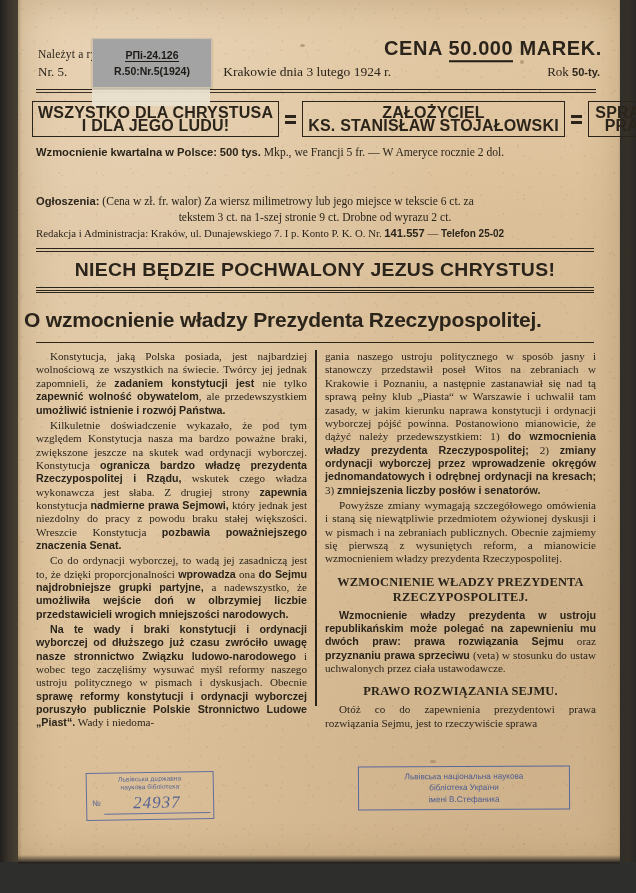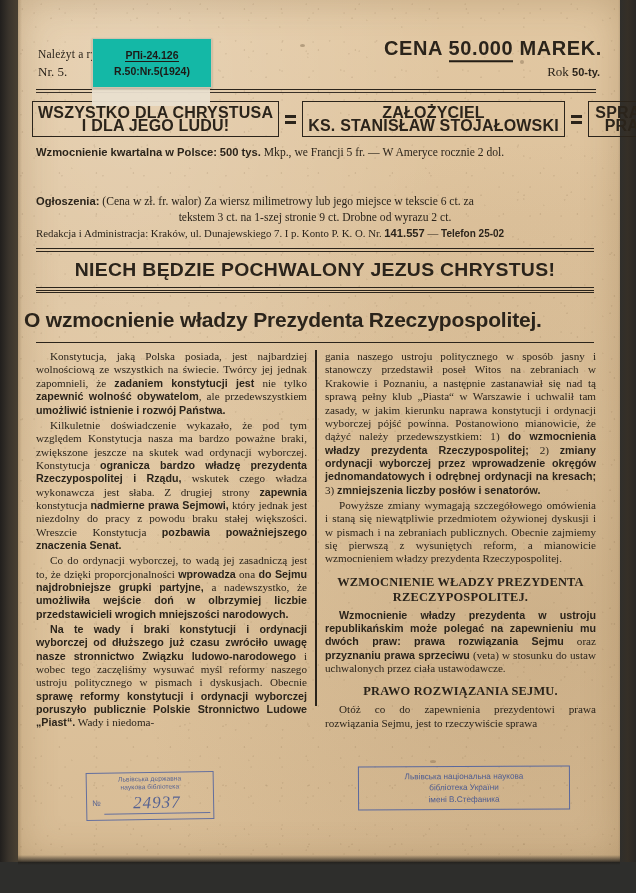--- a/index.html
+++ b/index.html
@@ -136,21 +136,21 @@
   #stamp-left .numrow .pre{font-size:8px;}
   #stamp-left .underline{border-bottom:1px solid #4a5ea0;flex:1;}
   #stamp-right{left:358px;top:766px;width:212px;height:44px;
     border:1.5px solid #4a5ea0;opacity:.88;
     display:flex;flex-direction:column;justify-content:center;align-items:center;
     padding:2px;box-sizing:border-box;transform:rotate(-.3deg);}
   #stamp-right div{font-size:8.2px;line-height:11.4px;text-align:center;}
 
   
   #slip{position:absolute;left:92px;top:38px;width:118px;height:48px;
-        background:#14b8a6;border:1px solid #cfc3ae;
+        background:#a3a3a3;border:1px solid #cfc3ae;
         box-shadow:0 1px 2px rgba(60,45,25,.30);
         display:flex;flex-direction:column;align-items:center;justify-content:center;}
   #slip .l1{font-family:"Liberation Sans",sans-serif;font-size:10.5px;font-weight:bold;
             color:#1d1a16;border-bottom:1.4px solid #1d1a16;padding-bottom:0px;}
   #slip .l2{font-family:"Liberation Sans",sans-serif;font-size:10.5px;font-weight:bold;
             color:#1d1a16;margin-top:3px;}
   
   #slipmask{position:absolute;left:92px;top:86px;width:118px;height:20px;background:#e9dfcf;opacity:.95;}
 
   
@@ -171,20 +171,21 @@
       <div class="left">Należyt                       a ryczałtowo.</div>
       <div class="cena">
         <span>CENA</span>
         <u>50.000</u>
         <span>MAREK.</span>
       </div>
     </div>
 
     <div class="hdr2">
       <div>Nr. 5.</div>
+      <div class="mid">Krakowie dnia 3 lutego 1924 r.</div>
       <div>
         <span>Rok</span>
         <b>50-ty.</b>
       </div>
     </div>
     <div class="rule-d"></div>
 
 
     <div class="mottos">
       <div class="mbox m1">

